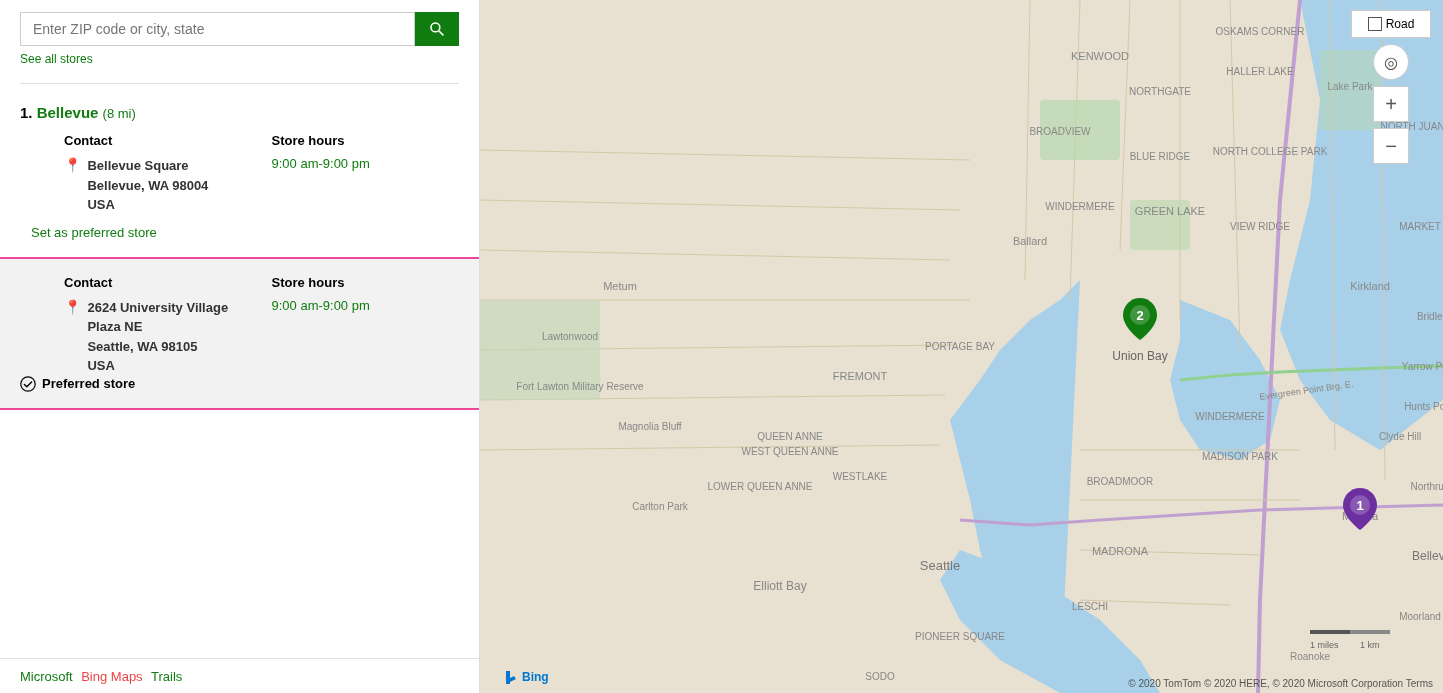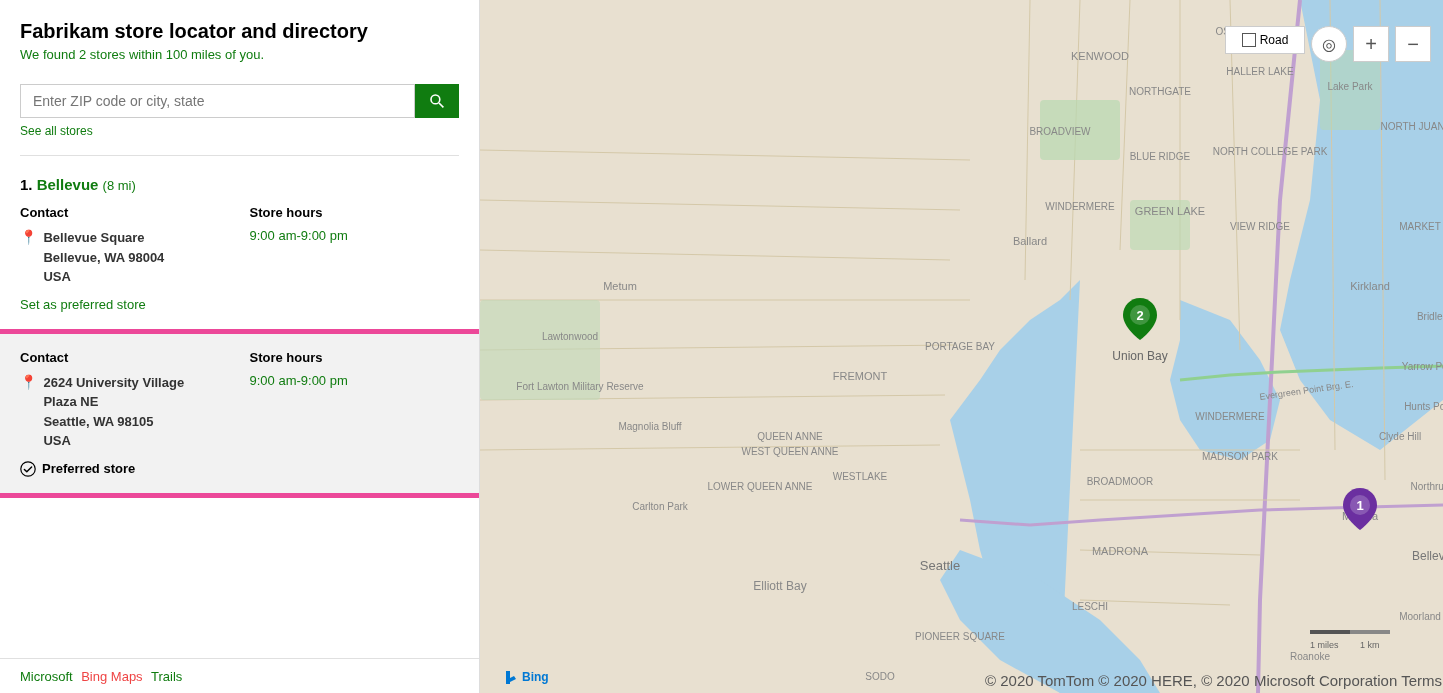--- a/index.html
+++ b/index.html
@@ -17,70 +17,66 @@
     .search-area { padding: 12px 20px; }
     .search-row { display: flex; gap: 0; }
     .search-input { flex: 1; border: 1px solid #ccc; padding: 8px 12px; font-size: 14px; color: #666; outline: none; }
     .search-btn { background: #107c10; color: #fff; border: none; padding: 8px 14px; cursor: pointer; display: flex; align-items: center; justify-content: center; }
     .search-btn svg { width: 16px; height: 16px; fill: #fff; }
     .see-all-link { font-size: 12px; color: #107c10; text-decoration: none; margin-top: 6px; display: inline-block; cursor: pointer; }
 
     .divider { border: none; border-top: 1px solid #e0e0e0; margin: 4px 20px; }
 
     
-    .store-card { padding: 16px 20px; border-bottom: 5px solid #ec4899; background: #fff; }
+    .store-card { padding: 16px 20px; border-bottom: 2px solid #ec4899; background: #fff; }
     .store-card.preferred { background: #f2f2f2; }
 
     .store-title { font-size: 15px; margin-bottom: 12px; }
 
-    .store-details { display: flex; gap: 20px; }
+    .store-details { display: flex; gap: 20px; margin-left: 44px; }
     .store-col { flex: 1; }
     .col-header { font-size: 13px; font-weight: 700; color: #000; margin-bottom: 8px; }
 
     .address-row { display: flex; gap: 6px; align-items: flex-start; }
     .pin-icon { color: #000; font-size: 14px; margin-top: 1px; flex-shrink: 0; }
     .address-text { font-size: 13px; color: #333; line-height: 1.5; font-weight: bold; }
 
     .hours-text { font-size: 13px; color: #107c10; }
 
-    .preferred-link { font-size: 13px; color: #107c10; text-decoration: none; margin-top: 10px; display: inline-block; cursor: pointer; }
-    .preferred-badge { display: flex; align-items: center; gap: 6px; margin-top: 10px; font-size: 13px; font-weight: 700; color: #000; }
+    .preferred-link { font-size: 13px; color: #107c10; text-decoration: none; margin-top: 10px; display: inline-block; cursor: pointer; margin-left: 11px; }
+    .preferred-badge { display: flex; align-items: center; gap: 6px; font-size: 13px; font-weight: 700; color: #000; }
     .preferred-badge svg { width: 16px; height: 16px; }
 
     
     .footer { padding: 8px 20px; background: #fff; border-top: 1px solid #e0e0e0; }
     .footer a { font-size: 13px; color: #107c10; text-decoration: none; }
 
     
     .map-container { flex: 1; position: relative; background: #e8e0d0; overflow: hidden; }
     .map-control-btn { width: 32px; height: 32px; background: #fff; border: 1px solid #ccc; display: flex; align-items: center; justify-content: center; cursor: pointer; font-size: 18px; color: #555; }
     .road-btn { width: 80px; height: 28px; background: #fff; border: 1px solid #ccc; display: flex; align-items: center; justify-content: center; font-size: 12px; gap: 4px; cursor: pointer; }
 
-    .map-controls-top { position: absolute; right: 12px; top: 10px; z-index: 10; display: flex; flex-direction: row; align-items: flex-start; gap: 6px; margin-top: 16px; }
-
-    
-    .map-attribution { position: absolute; bottom: 4px; right: 1px; font-size: 15px; color: #555; z-index: 10; }
+    .map-controls-top { position: absolute; right: 12px; top: 10px; z-index: 10; display: flex; flex-direction: column; align-items: center; gap: 6px; }
+
+    
+    .map-attribution { position: absolute; bottom: 4px; right: 10px; font-size: 10px; color: #555; z-index: 10; }
     .bing-logo { position: absolute; bottom: 8px; left: 24px; font-size: 12px; color: #0078d4; font-weight: bold; z-index: 10; display: flex; align-items: center; gap: 2px; }
 
     
     .marker { position: absolute; transform: translate(-50%, -100%); cursor: pointer; z-index: 20; }
 
     
     .map-svg { width: 100%; height: 100%; }
   </style>
 </head>
 <body>
 
 <div class="main-content">
 
   <div class="left-panel">
-    <div class="left-header">
-      <h1>Fabrikam store locator and directory</h1>
-      <p class="subtitle">We found 2 stores within 100 miles of you.</p>
-    </div>
 
     <div class="search-area">
       <div class="search-row">
         <input class="search-input" type="text" placeholder="Enter ZIP code or city, state" style="">
         <button class="search-btn">
           <svg viewBox="0 0 20 20">
               <circle cx="8" cy="8" r="5.5" stroke="#fff" stroke-width="2" fill="none"></circle>
               <line x1="12.5" y1="12.5" x2="18" y2="18" stroke="#fff" stroke-width="2"></line>
             </svg>
         </button>

